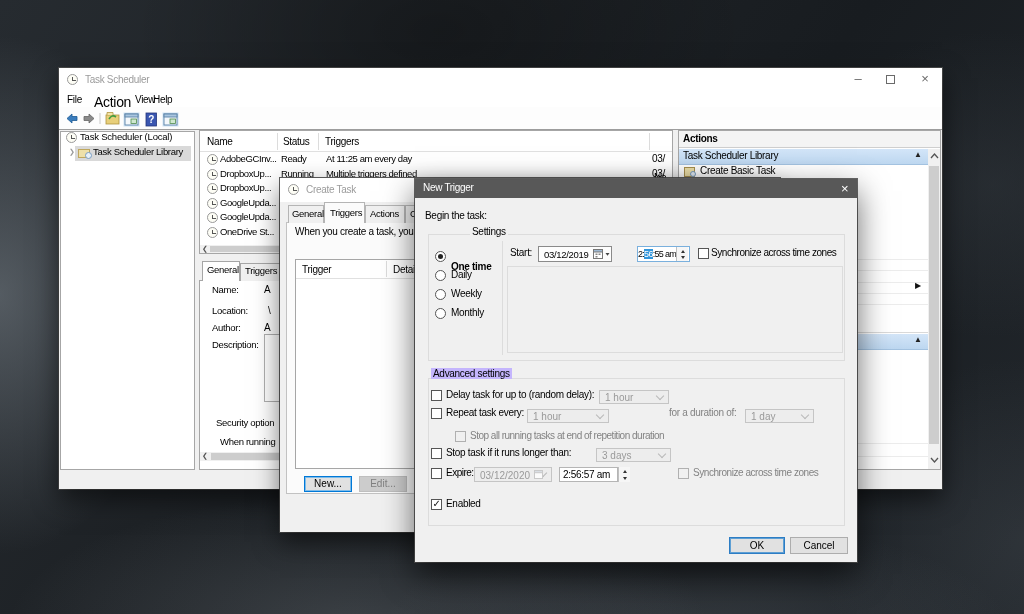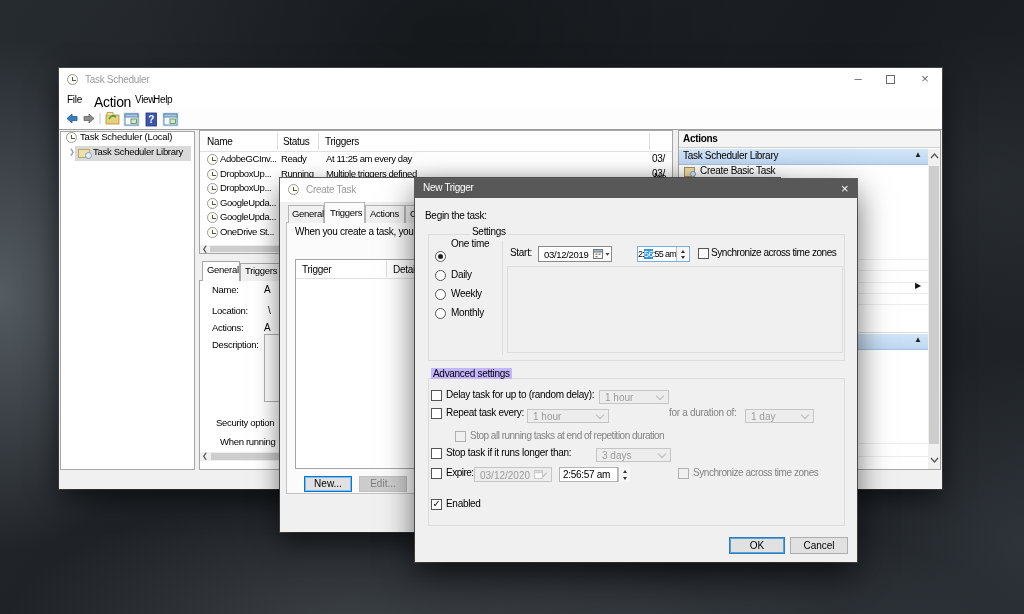--- a/index.html
+++ b/index.html
@@ -147,21 +147,21 @@
 
     <div class="abs" style="left:140px;top:212px;width:474px;height:190px;background:#fff;border:1px solid #a6a6a6;"></div>
     <div class="abs" style="left:143px;top:193px;width:38px;height:20px;background:#fff;border:1px solid #a6a6a6;border-bottom:none;"></div>
     <div class="lbl" style="left:148px;top:196px;font-size:9.5px;letter-spacing:-0.3px;">General</div>
     <div class="abs" style="left:181px;top:195px;width:42px;height:18px;background:#f0f0f0;border:1px solid #a6a6a6;border-bottom:none;"></div>
     <div class="lbl" style="left:186px;top:197px;font-size:9.5px;letter-spacing:-0.3px;">Triggers</div>
     <div class="lbl" style="left:153px;top:216px;font-size:9.5px;letter-spacing:-0.3px;">Name:</div>
     <div class="lbl" style="left:205px;top:216px;font-size:10px;">A</div>
     <div class="lbl" style="left:153px;top:237px;font-size:9.5px;letter-spacing:-0.3px;">Location:</div>
     <div class="lbl" style="left:209px;top:237px;font-size:10px;">\</div>
-    <div class="lbl" style="left:153px;top:254px;font-size:9.5px;letter-spacing:-0.3px;">Actions:</div>
+    <div class="lbl" style="left:153px;top:254px;font-size:9.5px;letter-spacing:-0.3px;">Author:</div>
     <div class="lbl" style="left:205px;top:254px;font-size:10px;">A</div>
     <div class="lbl" style="left:153px;top:271px;font-size:9.5px;letter-spacing:-0.3px;">Description:</div>
     <div class="abs" style="left:205px;top:266px;width:40px;height:68px;background:#fff;border:1px solid #b0b0b0;"></div>
     <div class="lbl" style="left:157px;top:349px;font-size:9.5px;letter-spacing:-0.3px;">Security option</div>
     <div class="lbl" style="left:161px;top:368px;font-size:9.5px;letter-spacing:-0.3px;">When running</div>
     <div class="abs" style="left:141px;top:384px;width:472px;height:9px;background:#f0f0f0;"></div>
     <div class="lbl" style="left:143px;top:384px;font-size:7px;color:#555;">❮</div>
     <div class="abs" style="left:152px;top:385px;width:300px;height:7px;background:#cdcdcd;"></div>
 
     <div class="abs" style="left:619px;top:62px;width:263px;height:340px;background:#fff;border:1px solid #a6a6a6;"></div>
@@ -228,21 +228,21 @@
     <div class="lbl" style="left:8px;top:3px;font-size:10px;color:#fff;">New Trigger</div>
     <div class="lbl" style="left:426px;top:2px;font-size:13px;color:#fff;">×</div>
 
     <div class="lbl" style="left:10px;top:31px;font-size:10px;">Begin the task:</div>
 
     <div class="groupbox" style="left:13px;top:55px;width:417px;height:127px;"></div>
     <div class="lbl" style="left:15px;top:47px;font-size:10px;background:#f0f0f0;padding:0 2px;margin-left:40px;">Settings</div>
     <div class="radio" style="left:20px;top:72px;">
         <span class="dot"></span>
       </div>
-    <div class="lbl" style="left:36px;top:59px;font-size:10px;">One time</div>
+    <div class="lbl" style="left:36px;top:82px;font-size:10px;font-weight:bold;">One time</div>
     <div class="radio" style="left:20px;top:91px;"></div>
     <div class="lbl" style="left:36px;top:90px;font-size:10px;">Daily</div>
     <div class="radio" style="left:20px;top:110px;"></div>
     <div class="lbl" style="left:36px;top:109px;font-size:10px;">Weekly</div>
     <div class="radio" style="left:20px;top:129px;"></div>
     <div class="lbl" style="left:36px;top:128px;font-size:10px;">Monthly</div>
     <div class="abs" style="left:87px;top:62px;width:1px;height:114px;background:#dcdcdc;"></div>
     <div class="lbl" style="left:95px;top:68px;font-size:10px;">Start:</div>
     <div class="combo" style="left:123px;top:67px;width:74px;height:16px;font-size:9.5px;letter-spacing:-0.3px;">
         <span class="tx">03/12/2019</span>

